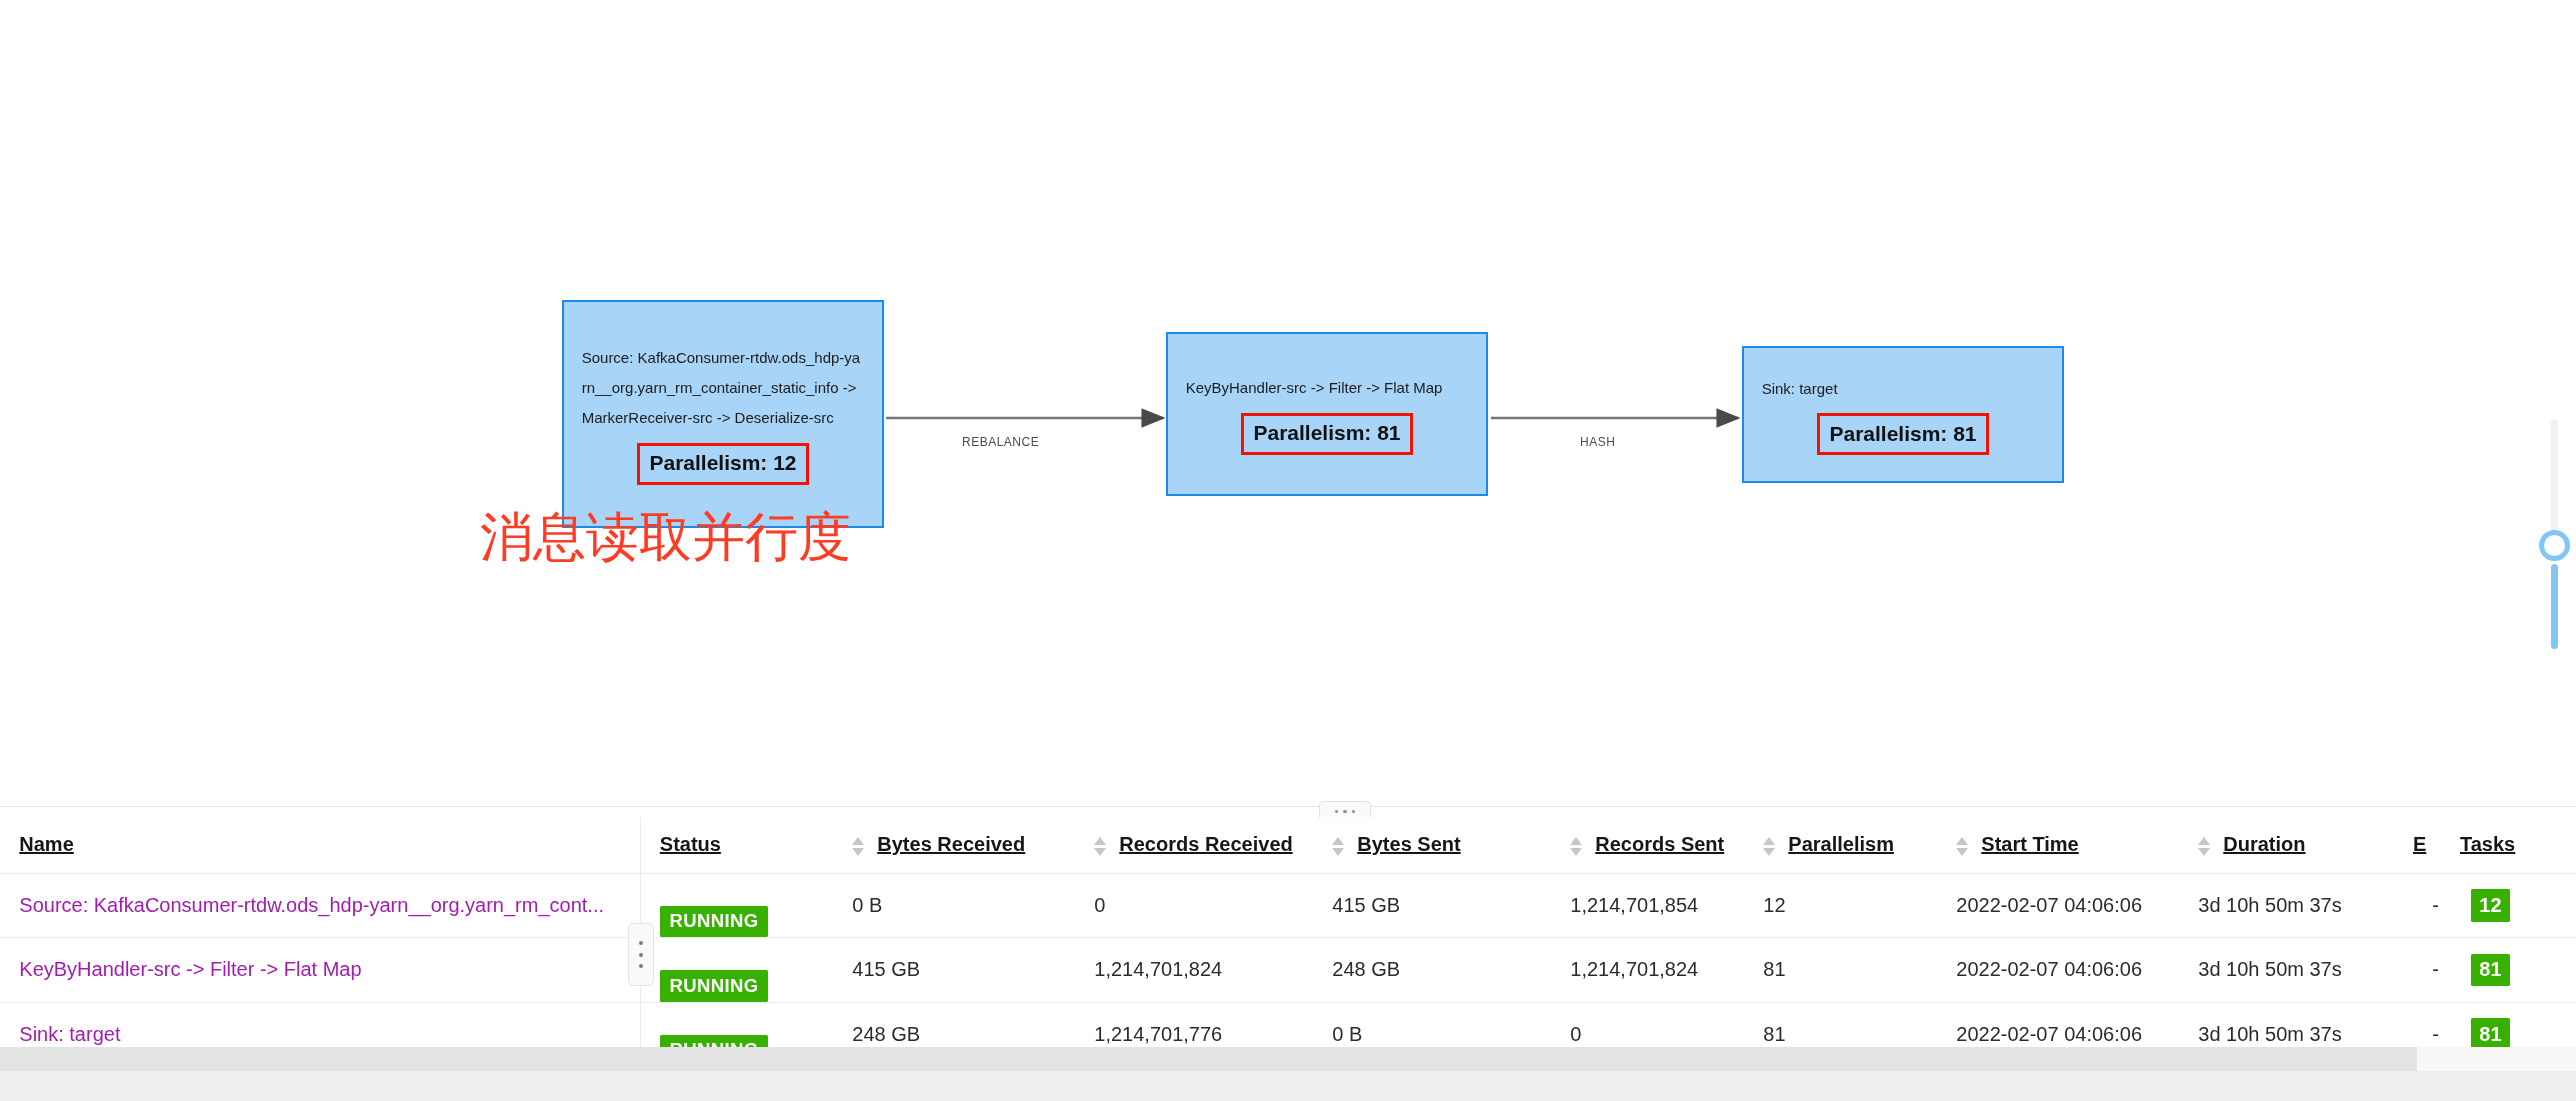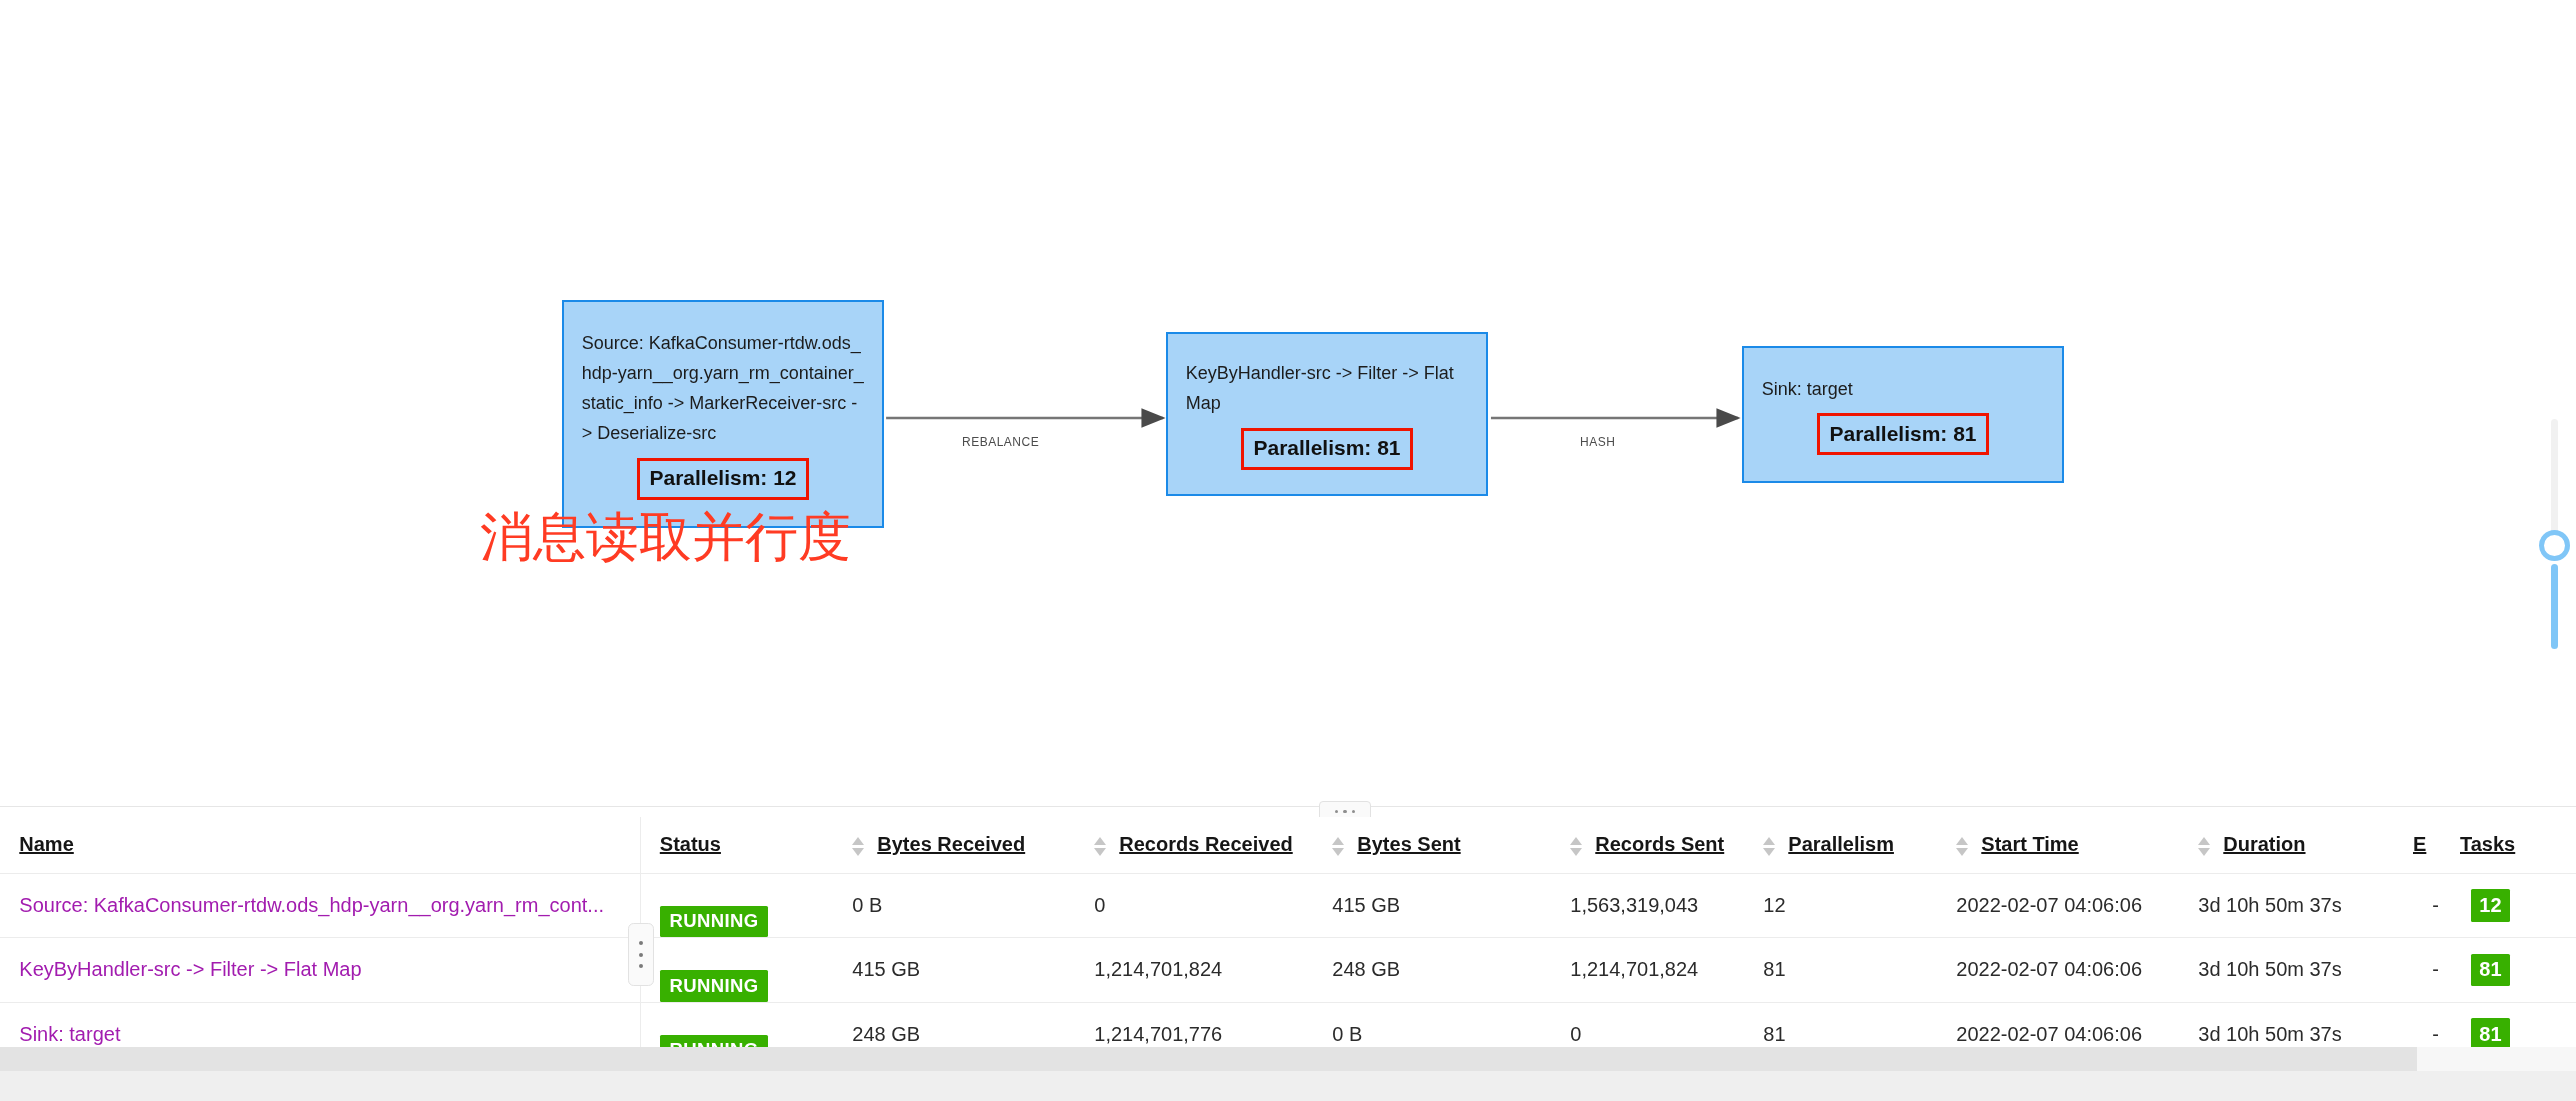--- a/index.html
+++ b/index.html
@@ -24,21 +24,21 @@
   .node-box {
     position: absolute;
     background: #a8d4f8;
     border: 2.4px solid #1b8ae8;
     display: flex;
     flex-direction: column;
     justify-content: center;
     padding: 0 17.7px;
   }
   .node-title {
-    font-size: 18px;
+    font-size: 15px;
     line-height: 30px;
     color: #1c1c1c;
     font-family: "Liberation Sans", "DejaVu Sans", sans-serif;
     white-space: pre-wrap;
     word-break: break-all;
   }
   .par-badge {
     align-self: center;
     margin-top: 9.7px;
     border: 3.2px solid #f01400;
@@ -297,21 +297,21 @@
           </th>
         </tr>
       </thead>
       <tbody>
         <tr>
           <td><a class="vname" href="#">Source: KafkaConsumer-rtdw.ods_hdp-yarn__org.yarn_rm_cont...</a></td>
           <td class="sep"><span class="status-pill">RUNNING</span></td>
           <td>0 B</td>
           <td>0</td>
           <td>415 GB</td>
-          <td>1,563,319,043</td>
+          <td>1,214,701,854</td>
           <td>12</td>
           <td>2022-02-07 04:06:06</td>
           <td>3d 10h 50m 37s</td>
           <td class="empty-cell">-</td>
           <td class="tasks-cell"><span class="tasks-chip">12</span></td>
         </tr>
         <tr>
           <td><a class="vname" href="#">KeyByHandler-src -&gt; Filter -&gt; Flat Map</a></td>
           <td class="sep"><span class="status-pill">RUNNING</span></td>
           <td>415 GB</td>

